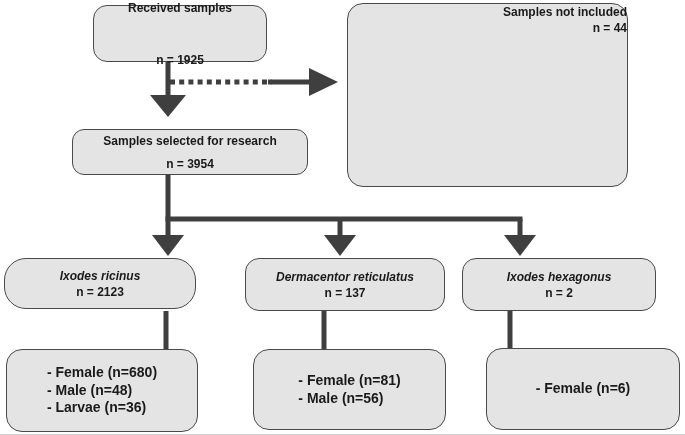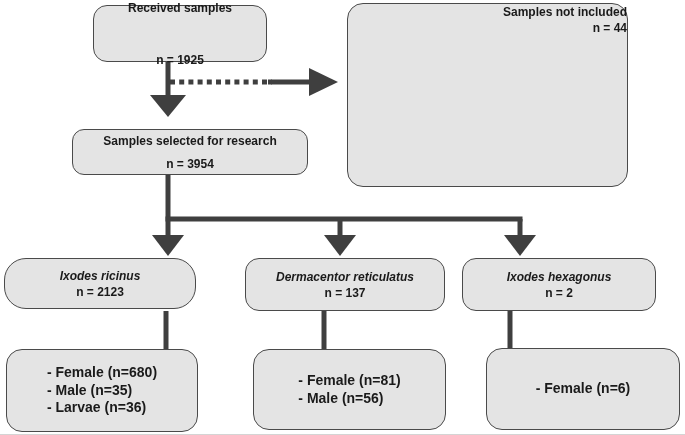--- a/index.html
+++ b/index.html
@@ -104,21 +104,21 @@
     <div>n = 137</div>
   </div>
   <div class="box r14" style="left:462px;top:258px;width:194px;height:53px;">
     <div class="name-italic">Ixodes hexagonus</div>
     <div>n = 2</div>
   </div>
 
   <div class="box r16" style="left:6px;top:349px;width:192px;height:83px;">
     <div class="stages">
       <div>- Female (n=680)</div>
-      <div>- Male (n=35)</div>
+      <div>- Male (n=48)</div>
       <div>- Larvae (n=36)</div>
     </div>
   </div>
   <div class="box r16" style="left:253px;top:349px;width:193px;height:81px;">
     <div class="stages">
       <div>- Female (n=81)</div>
       <div>- Male (n=56)</div>
     </div>
   </div>
   <div class="box r16" style="left:486px;top:348px;width:194px;height:82px;">

